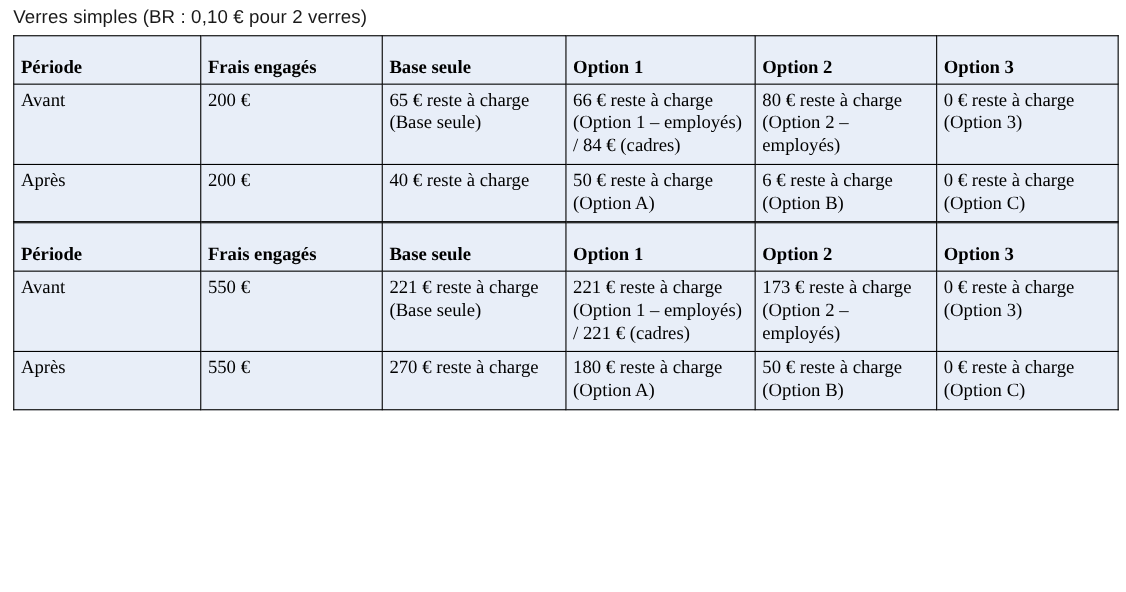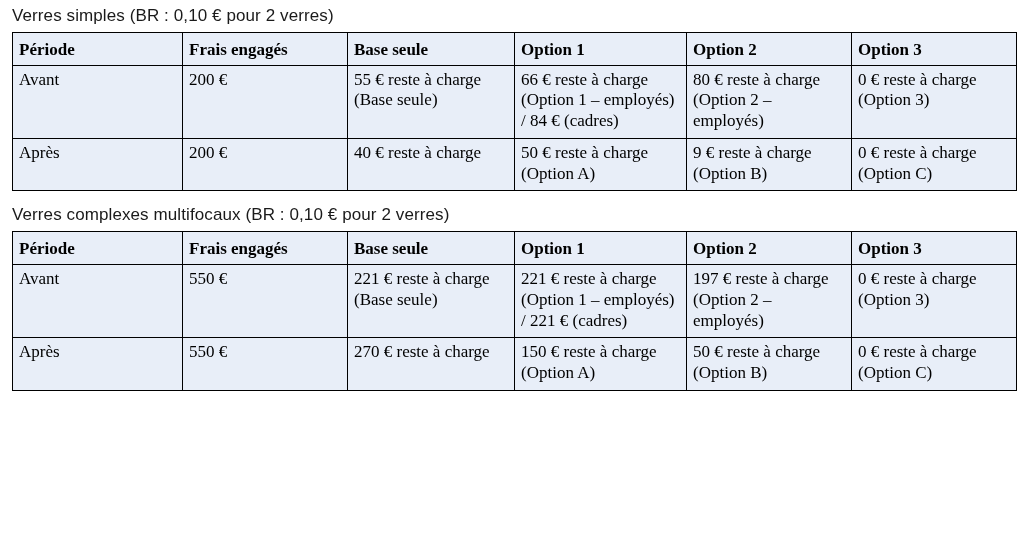--- a/index.html
+++ b/index.html
@@ -43,21 +43,21 @@
     border: 1px solid #000000;
     vertical-align: top;
     padding: 4px 6px 6px 6px;
     font-size: 17px;
     line-height: 1.22;
     background: #e8eef8;
   }
   table.pricing th {
     font-weight: bold;
     text-align: left;
-    padding-top: 7px;
+    padding-top: 18px;
     padding-bottom: 4px;
     margin-top: 23px;
   }
   col.c0 { width: 170px; }
   col.c1 { width: 165px; }
   col.c2 { width: 167px; }
   col.c3 { width: 172px; }
   col.c4 { width: 165px; }
   col.c5 { width: 165px; }
 </style>
@@ -84,37 +84,36 @@
         <th>Base seule</th>
         <th>Option 1</th>
         <th>Option 2</th>
         <th>Option 3</th>
       </tr>
     </thead>
     <tbody>
       <tr>
         <td>Avant</td>
         <td>200 €</td>
-        <td>55 € reste à charge (Base seule)</td>
+        <td>65 € reste à charge (Base seule)</td>
         <td>66 € reste à charge (Option 1 – employés) / 84 € (cadres)</td>
         <td>80 € reste à charge (Option 2 – employés)</td>
         <td>0 € reste à charge (Option 3)</td>
       </tr>
       <tr>
         <td>Après</td>
         <td>200 €</td>
         <td>40 € reste à charge</td>
         <td>50 € reste à charge (Option A)</td>
-        <td>9 € reste à charge (Option B)</td>
+        <td>6 € reste à charge (Option B)</td>
         <td>0 € reste à charge (Option C)</td>
       </tr>
     </tbody>
   </table>
 
-  <div class="section-title second">Verres complexes multifocaux (BR : 0,10 € pour 2 verres)</div>
 
   <table class="pricing">
     <colgroup>
       <col class="c0">
         <col class="c1">
         <col class="c2">
         <col class="c3">
         <col class="c4">
         <col class="c5">
     </colgroup>
@@ -127,27 +126,27 @@
         <th>Option 2</th>
         <th>Option 3</th>
       </tr>
     </thead>
     <tbody>
       <tr>
         <td>Avant</td>
         <td>550 €</td>
         <td>221 € reste à charge (Base seule)</td>
         <td>221 € reste à charge (Option 1 – employés) / 221 € (cadres)</td>
-        <td>197 € reste à charge (Option 2 – employés)</td>
+        <td>173 € reste à charge (Option 2 – employés)</td>
         <td>0 € reste à charge (Option 3)</td>
       </tr>
       <tr>
         <td>Après</td>
         <td>550 €</td>
         <td>270 € reste à charge</td>
-        <td>150 € reste à charge (Option A)</td>
+        <td>180 € reste à charge (Option A)</td>
         <td>50 € reste à charge (Option B)</td>
         <td>0 € reste à charge (Option C)</td>
       </tr>
     </tbody>
   </table>
 
 </div>
 
 </body></html>

